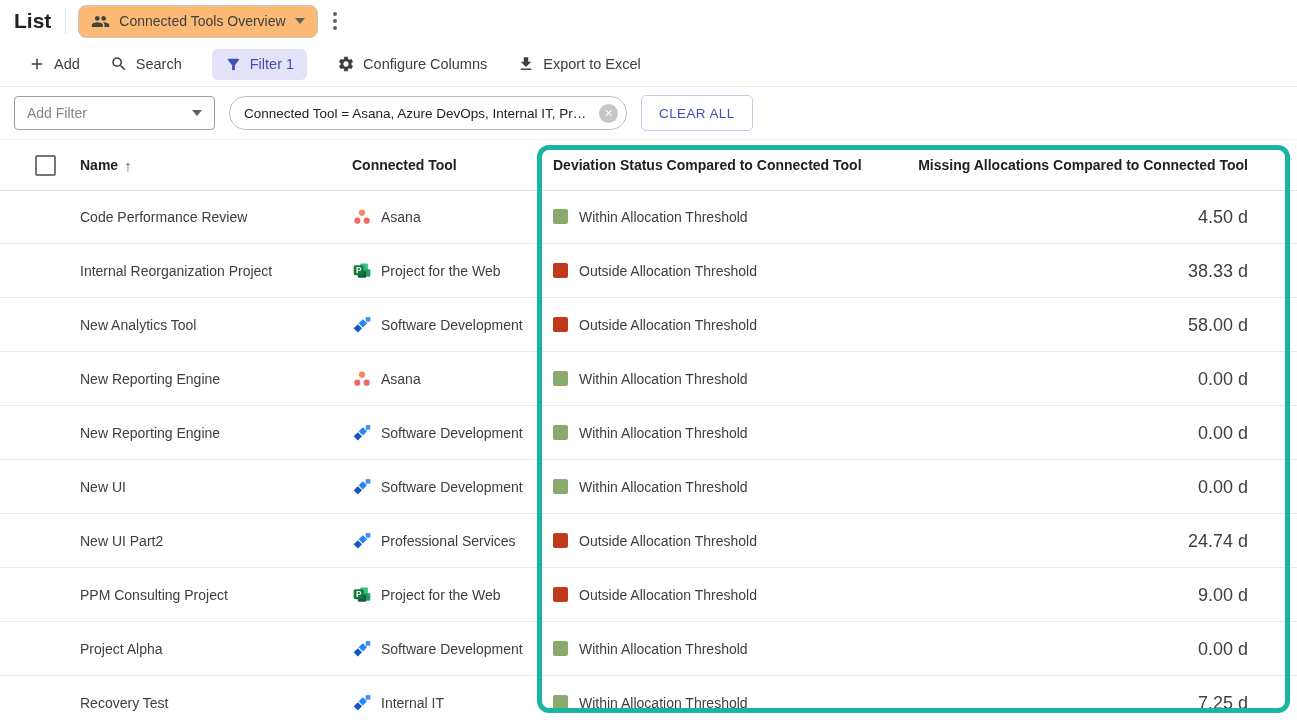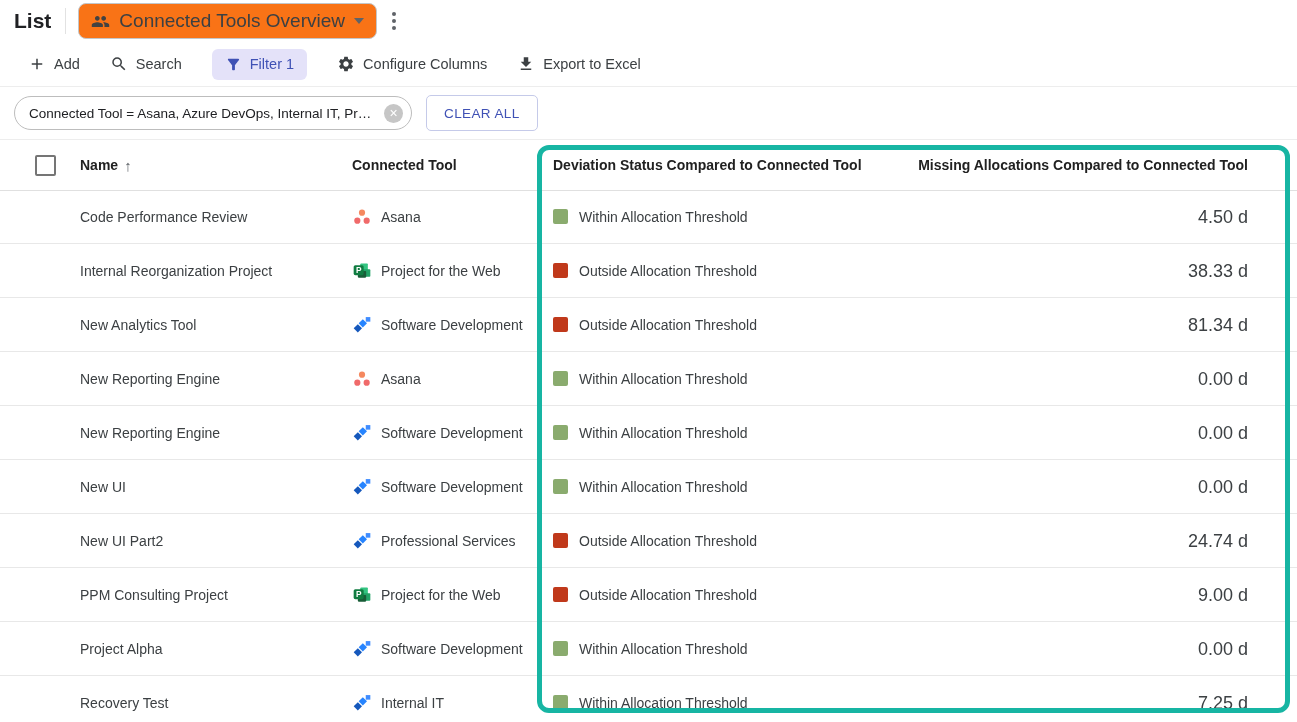--- a/index.html
+++ b/index.html
@@ -9,21 +9,21 @@
     font-family:"Liberation Sans","DejaVu Sans",sans-serif;
     -webkit-font-smoothing:antialiased;
   }
   svg{display:block;}
 
   
   .titlebar{position:absolute;top:0;left:0;right:0;height:42px;display:flex;align-items:center;padding-left:14px;}
   .page-title{font-size:21px;font-weight:700;color:#202124;margin-right:14px;text-align:right;}
   .vdivider{width:1px;height:26px;background:#e2e2e2;margin-right:12px;}
   .view-selector{display:flex;align-items:center;gap:9px;border:1px solid #c3c6c9;border-radius:8px;
-    padding:6px 12px;font-size:19px;color:#3c4043;cursor:pointer;background:#f97316;}
+    padding:6px 12px;font-size:14px;color:#3c4043;cursor:pointer;background:#fdba74;}
   .kebab{display:flex;flex-direction:column;gap:3px;padding:5px 9px;margin-left:6px;cursor:pointer;}
   .kebab i{width:4px;height:4px;border-radius:50%;background:#5f6368;}
 
   
   .toolbar{position:absolute;top:46px;left:0;height:36px;display:flex;align-items:center;padding-left:28px;gap:30px;font-size:14.5px;color:#3c4043;}
   .tool-item{display:flex;align-items:center;gap:8px;cursor:pointer;white-space:nowrap;}
   .tool-item.filter-active{background:#e4e2f9;color:#3f51b5;border-radius:6px;padding:7px 13px;}
 
   .sep-a{position:absolute;top:86px;left:0;right:0;height:1px;background:#ededed;}
   .sep-b{position:absolute;top:139px;left:0;right:0;height:1px;background:#ededed;}
@@ -126,20 +126,28 @@
           <path fill="#3c4043" d="M19 9h-4V3H9v6H5l7 7 7-7zM5 18v2h14v-2H5z"></path>
         </svg>
     </span>
     <span>Export to Excel</span>
   </div>
 </div>
 
 <div class="sep-a"></div>
 
 <div class="filterbar">
+  <div class="add-filter">
+    <span>Add Filter</span>
+    <span>
+      <svg width="10" height="6" viewBox="0 0 10 6">
+          <path d="M0 0l5 6 5-6z" fill="#5f6368"></path>
+        </svg>
+    </span>
+  </div>
   <div class="filter-pill">
     <span class="pill-text">Connected Tool = Asana, Azure DevOps, Internal IT, Profes...</span>
     <span class="chip-x">×</span>
   </div>
   <button class="clear-all">CLEAR ALL</button>
 </div>
 
 <div class="sep-b"></div>
 
 <div class="thead">
@@ -203,21 +211,21 @@
       <path d="M8 10 l5-5 5 5 -5 5z" fill="#2684ff"></path>
       <path d="M2 16 l5-5 5 5 -5 5z" fill="#1558bc"></path>
     </svg>
   </span>
       <span>Software Development</span>
     </span>
     <span class="cell-status">
       <span class="swatch" style="background: rgb(192, 57, 27);"></span>
       <span>Outside Allocation Threshold</span>
     </span>
-    <span class="cell-value">81.34 d</span>
+    <span class="cell-value">58.00 d</span>
   </div>
 
   <div class="row">
     <span class="cell-name">New Reporting Engine</span>
     <span class="cell-tool">
       <span class="tool-ic">
     <svg viewBox="0 0 24 24" width="20" height="20">
       <circle cx="12" cy="6.8" r="3.7" fill="#f5885f"></circle>
       <circle cx="6.4" cy="16.4" r="3.7" fill="#f06a6a"></circle>
       <circle cx="17.6" cy="16.4" r="3.7" fill="#f06a6a"></circle>

